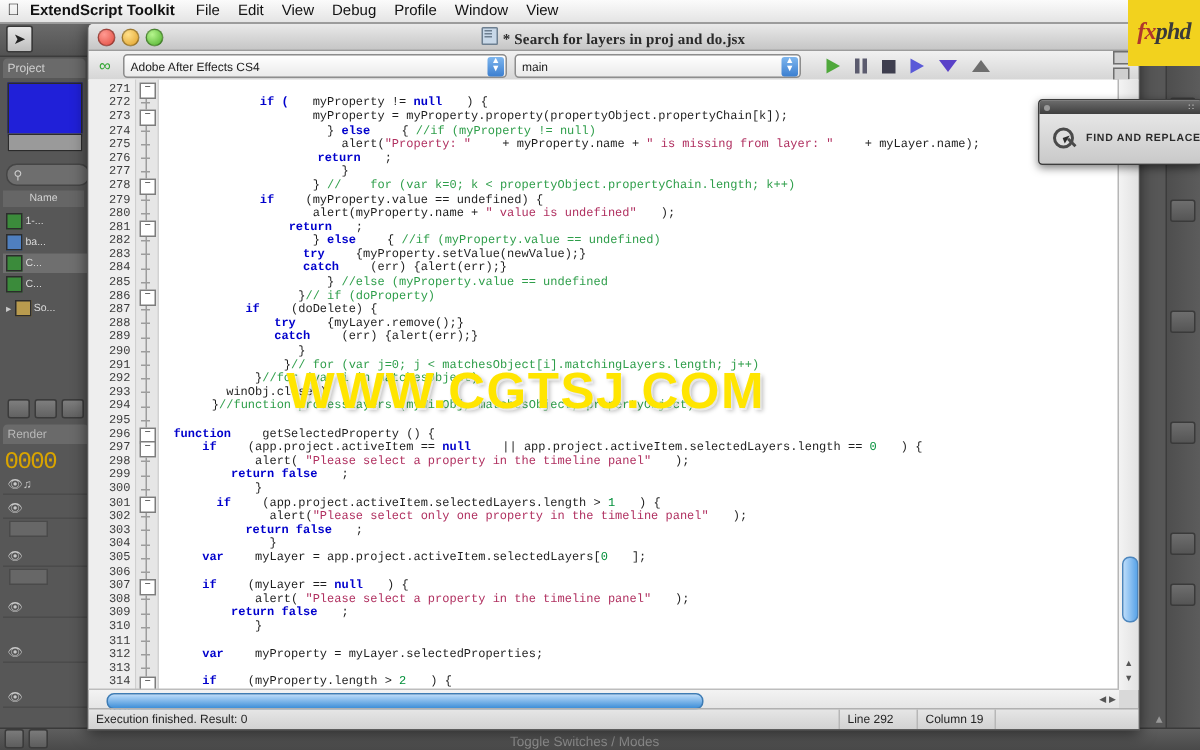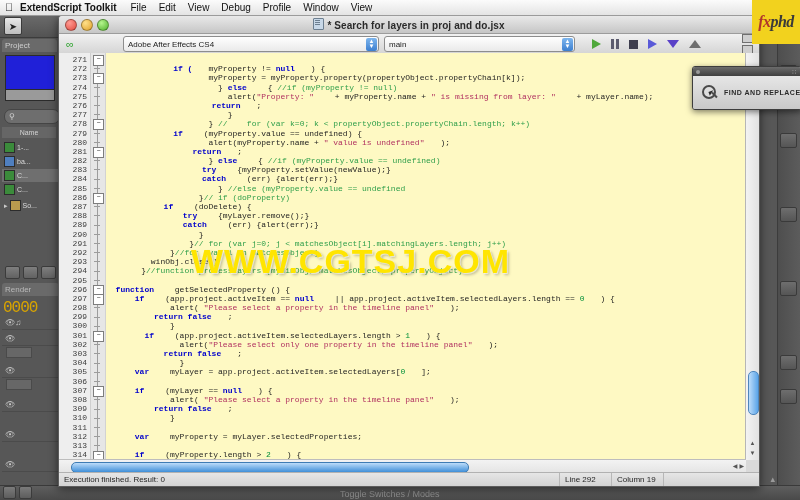--- a/index.html
+++ b/index.html
@@ -77,20 +77,21 @@
   
   .estk{
     position:absolute;left:58px;top:15px;width:700px;height:470px;
     background:#d9d9d9;border:1px solid #5c5c5c;border-radius:4px 4px 0 0;
     box-shadow:0 2px 10px rgba(0,0,0,.55);z-index:20;overflow:hidden;
   }
   .estk-title{
     height:17px;background:linear-gradient(#e9e9e9,#c6c6c6);
     border-bottom:1px solid #9c9c9c;display:flex;align-items:center;
     position:relative;
+    font-family:Liberation Serif, serif;
   }
   .traffic{display:flex;gap:4px;padding-left:6px;}
   .tl{width:10px;height:10px;border-radius:50%;border:1px solid rgba(0,0,0,.32);}
   .tl.r{background:radial-gradient(circle at 35% 30%,#ff9a92,#e24b3f);}
   .tl.y{background:radial-gradient(circle at 35% 30%,#ffe08a,#e0a12a);}
   .tl.g{background:radial-gradient(circle at 35% 30%,#b6f58e,#4fb02c);}
   .estk-title .ttl{
     position:absolute;left:0;right:0;text-align:center;font-size:10px;
     color:#2a2a2a;font-weight:bold;letter-spacing:.1px;
   }
@@ -106,35 +107,35 @@
   .combo{
     height:14px;background:linear-gradient(#ffffff,#eaeaea);
     border:1px solid #8d8d8d;border-radius:3px;display:flex;align-items:center;
     font-size:8px;color:#1b1b1b;padding-left:4px;position:relative;
   }
   .combo .arrows{
     position:absolute;right:1px;top:1px;width:11px;height:12px;
     background:linear-gradient(#7eb6ee,#3c7fd0);border-radius:2px;color:#fff;
     font-size:6px;line-height:5px;text-align:center;padding-top:1px;
   }
-  .combo.target{width:250px;margin-left:41px;}
+  .combo.target{width:250px;}
   .combo.fn{width:185px;}
   .run-ctrls{display:flex;align-items:center;gap:10px;margin-left:12px;}
   .tri-r{width:0;height:0;border-left:9px solid #4fa83b;border-top:5px solid transparent;border-bottom:5px solid transparent;}
   .tri-r.blue{border-left-color:#5a5ad8;}
   .pause-i{display:flex;gap:2px;}
   .pause-i i{width:3px;height:10px;background:#5b5b6e;display:block;}
   .stop-i{width:9px;height:9px;background:#3e3e4e;}
   .tri-d{width:0;height:0;border-top:8px solid #5a41c8;border-left:6px solid transparent;border-right:6px solid transparent;}
   .tri-u{width:0;height:0;border-bottom:8px solid #6e6e6e;border-left:6px solid transparent;border-right:6px solid transparent;}
   .tb-right{margin-left:auto;display:flex;flex-direction:column;gap:2px;padding-right:2px;}
   .tb-sq{width:9px;height:7px;border:1px solid #6f6f6f;background:#cfcfcf;}
 
   
-  .editor{position:absolute;left:0;top:37px;right:0;bottom:26px;background:#fef9c3;display:flex;}
+  .editor{position:absolute;left:0;top:37px;right:0;bottom:26px;background:#ffffff;display:flex;}
   .gutter{
     width:32px;background:#eeeeee;border-right:1px solid #cfcfcf;
     font-family:"Liberation Mono",monospace;font-size:8px;color:#3d3d3d;
     text-align:right;padding-top:2px;box-sizing:border-box;
   }
   .gutter div{height:9.2px;line-height:9.2px;padding-right:3px;}
   .foldbar{
     width:14px;background:#e6e6e6;border-right:1px solid #d2d2d2;position:relative;padding-top:2px;
   }
   .foldbar .fline{position:absolute;left:6px;top:4px;bottom:2px;width:1px;background:#9c9c9c;}

